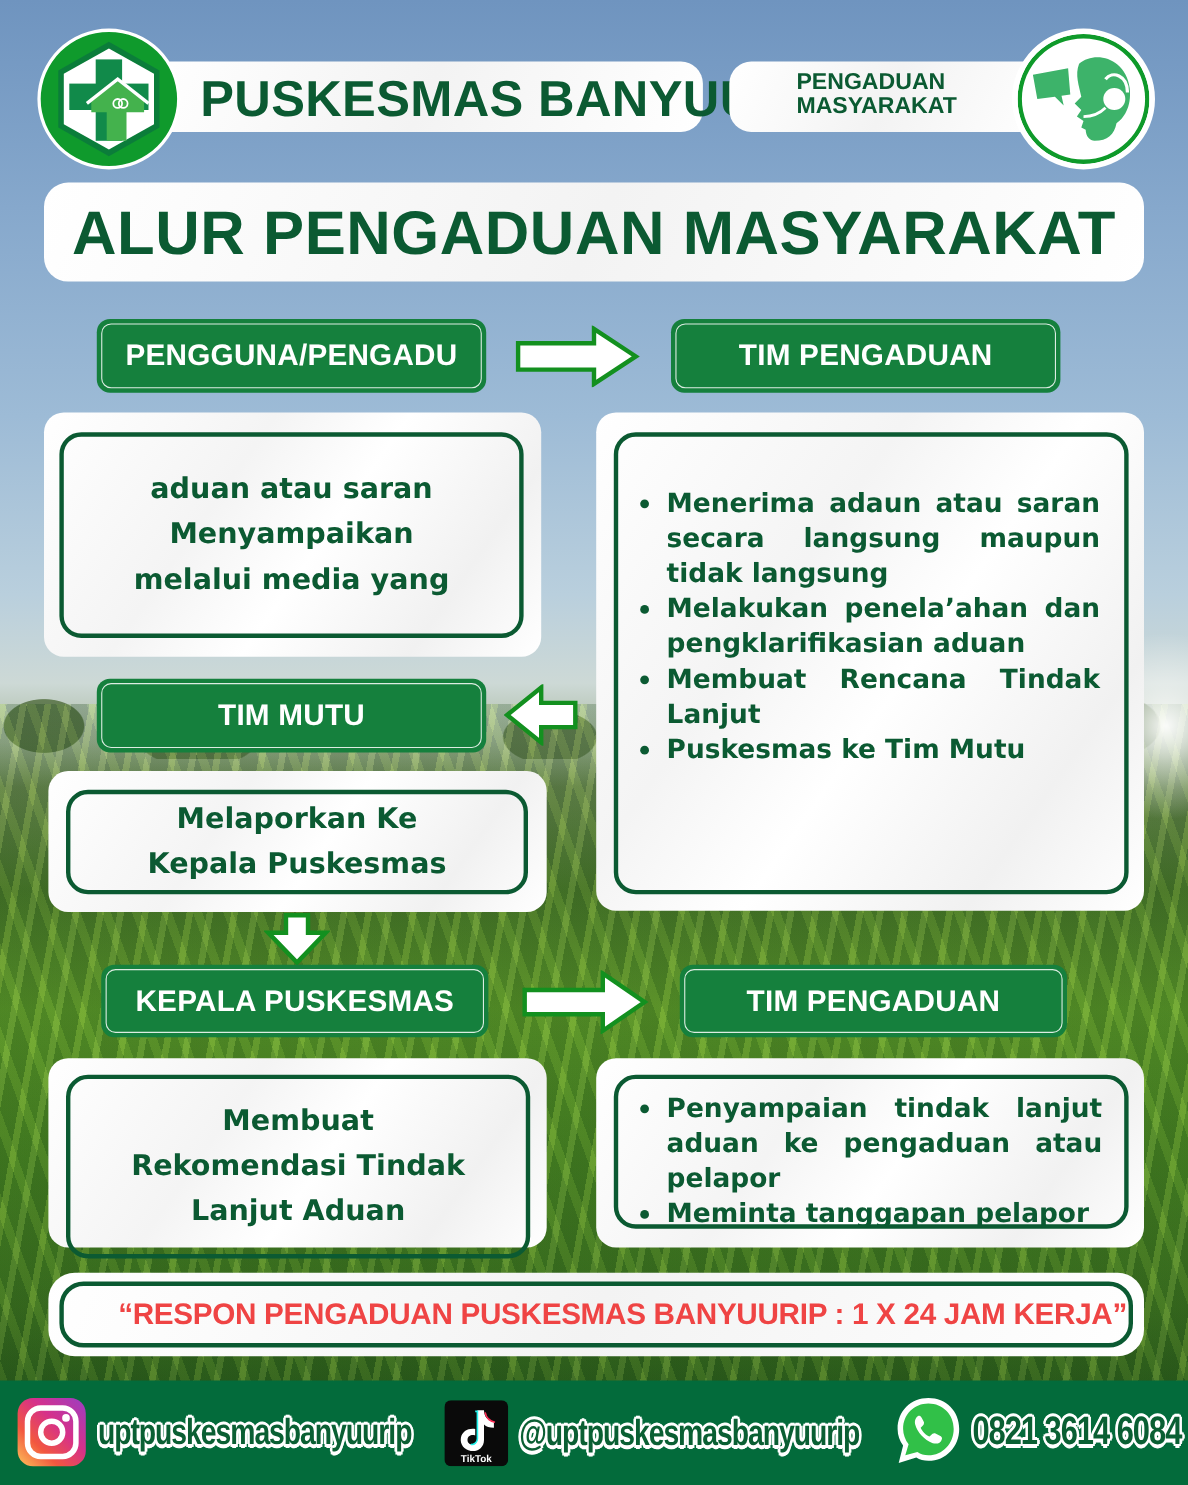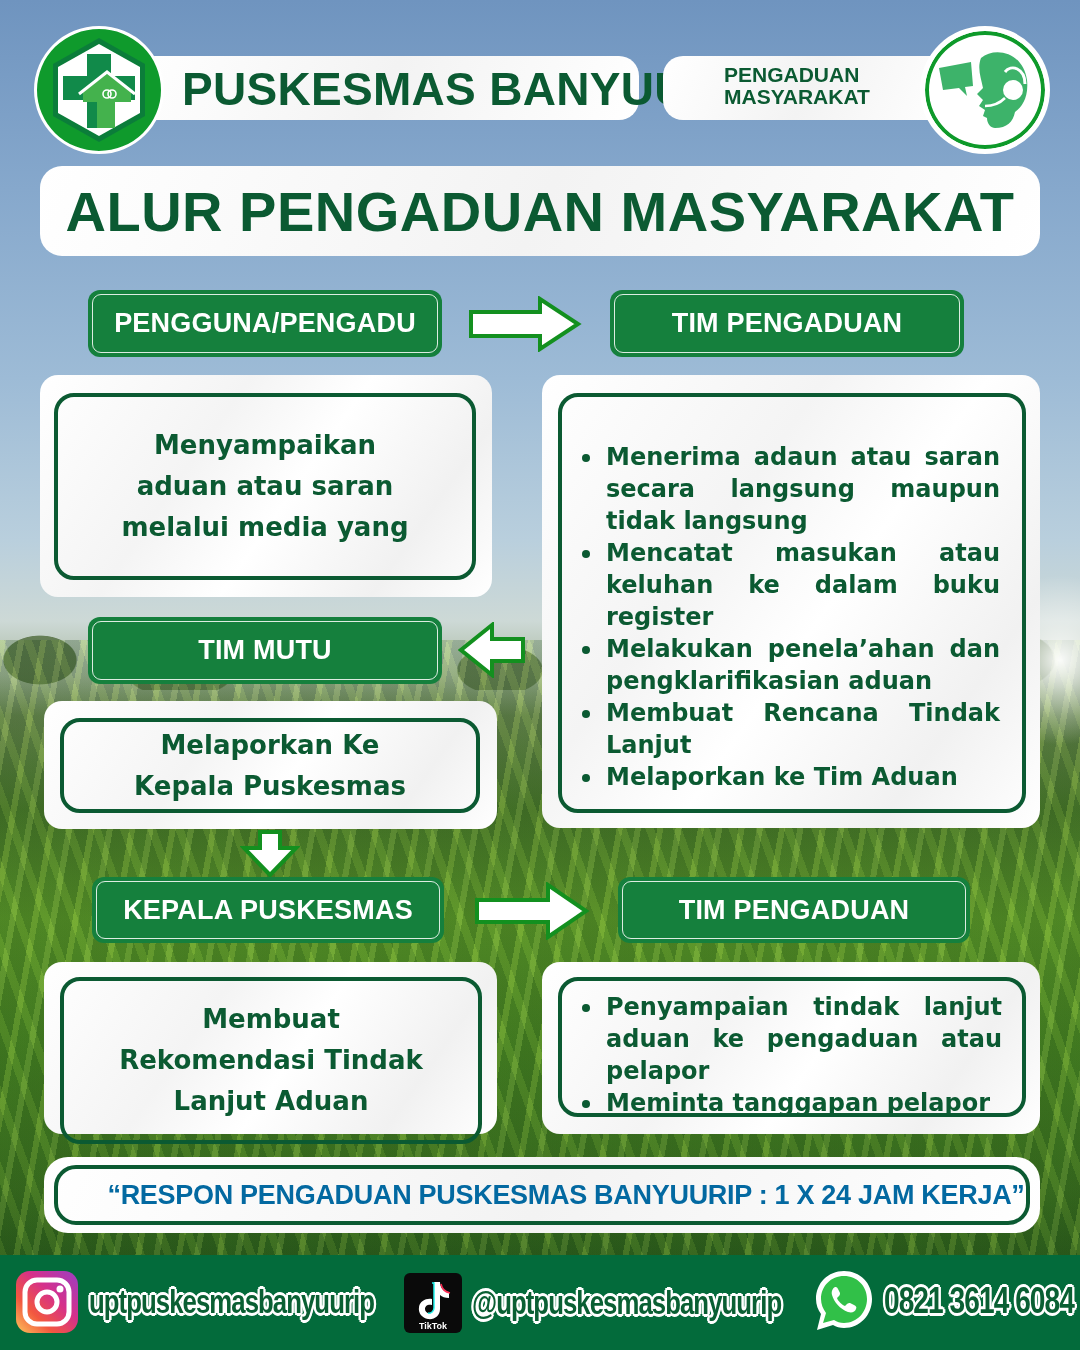--- a/index.html
+++ b/index.html
@@ -186,33 +186,32 @@
 <div class="label-box" style="left:88px; top:290px; width:354px; height:67px;">PENGGUNA/PENGADU</div>
 
 <svg class="arrow" style="left:468px; top:296px;" width="114" height="56" viewBox="0 0 114 56">
   <polygon points="3,16 72,16 72,3 110,28 72,53 72,40 3,40" fill="#ffffff" stroke="#13901f" stroke-width="4" stroke-linejoin="miter"></polygon>
 </svg>
 
 <div class="label-box" style="left:610px; top:290px; width:354px; height:67px;">TIM PENGADUAN</div>
 
 <div class="card-outer" style="left:40px; top:375px; width:452px; height:222px;"></div>
 <div class="card-inner" style="left:54px; top:393px; width:422px; height:187px;">
+  <div class="line">aduan atau saran</div>
   <div class="line">Menyampaikan</div>
-  <div class="line">aduan atau saran</div>
   <div class="line">melalui media yang</div>
 </div>
 
 <div class="card-outer" style="left:542px; top:375px; width:498px; height:453px;"></div>
 <div class="card-inner" style="left:558px; top:393px; width:468px; height:420px; align-items:stretch; justify-content:flex-start; padding:44px 22px 0 18px;">
   <ul class="bullets">
     <li>Menerima adaun atau saran secara langsung maupun tidak langsung</li>
-    <li>Mencatat masukan atau keluhan ke dalam buku register</li>
     <li>Melakukan penela’ahan dan pengklarifikasian aduan</li>
     <li>Membuat Rencana Tindak Lanjut</li>
-    <li>Melaporkan ke Tim Aduan</li>
+    <li>Puskesmas ke Tim Mutu</li>
   </ul>
 </div>
 
 <div class="label-box" style="left:88px; top:617px; width:354px; height:67px;">TIM MUTU</div>
 
 <svg class="arrow" style="left:458px; top:622px;" width="68" height="56" viewBox="0 0 68 56">
   <polygon points="65,17 34,17 34,3 3,28 34,53 34,39 65,39" fill="#ffffff" stroke="#13901f" stroke-width="4"></polygon>
 </svg>
 
 <div class="card-outer" style="left:44px; top:701px; width:453px; height:128px;"></div>
@@ -242,21 +241,21 @@
 
 <div class="card-outer" style="left:542px; top:962px; width:498px; height:172px;"></div>
 <div class="card-inner" style="left:558px; top:977px; width:468px; height:140px; align-items:stretch; padding:16px 20px 0 18px;">
   <ul class="bullets">
     <li>Penyampaian tindak lanjut aduan ke pengaduan atau pelapor</li>
     <li>Meminta tanggapan pelapor</li>
   </ul>
 </div>
 
 <div class="pill" style="left:44px; top:1157px; width:996px; height:76px; border-radius:24px;"></div>
-<div style="position:absolute; left:54px; top:1165px; width:976px; height:60px; border:4px solid #0b5a32; border-radius:22px; display:flex; align-items:center; justify-content:center; color:#0369a1; font-family:'Liberation Sans', sans-serif; font-weight:bold; font-size:27px; letter-spacing:-0.3px; white-space:nowrap;padding-left:48px;">“RESPON PENGADUAN PUSKESMAS BANYUURIP : 1 X 24 JAM KERJA”</div>
+<div style="position:absolute; left:54px; top:1165px; width:976px; height:60px; border:4px solid #0b5a32; border-radius:22px; display:flex; align-items:center; justify-content:center; color:#ef4444; font-family:'Liberation Sans', sans-serif; font-weight:bold; font-size:27px; letter-spacing:-0.3px; white-space:nowrap;padding-left:48px;">“RESPON PENGADUAN PUSKESMAS BANYUURIP : 1 X 24 JAM KERJA”</div>
 
 <div class="footer"></div>
 
 <div class="social" style="left:15px; top:1270px;">
   <svg width="64" height="64" viewBox="0 0 64 64">
     <defs>
       <linearGradient id="igg" x1="0" y1="1" x2="1" y2="0">
         <stop offset="0" stop-color="#fdc45a"></stop>
         <stop offset="0.3" stop-color="#f2573f"></stop>
         <stop offset="0.6" stop-color="#d6308a"></stop>

